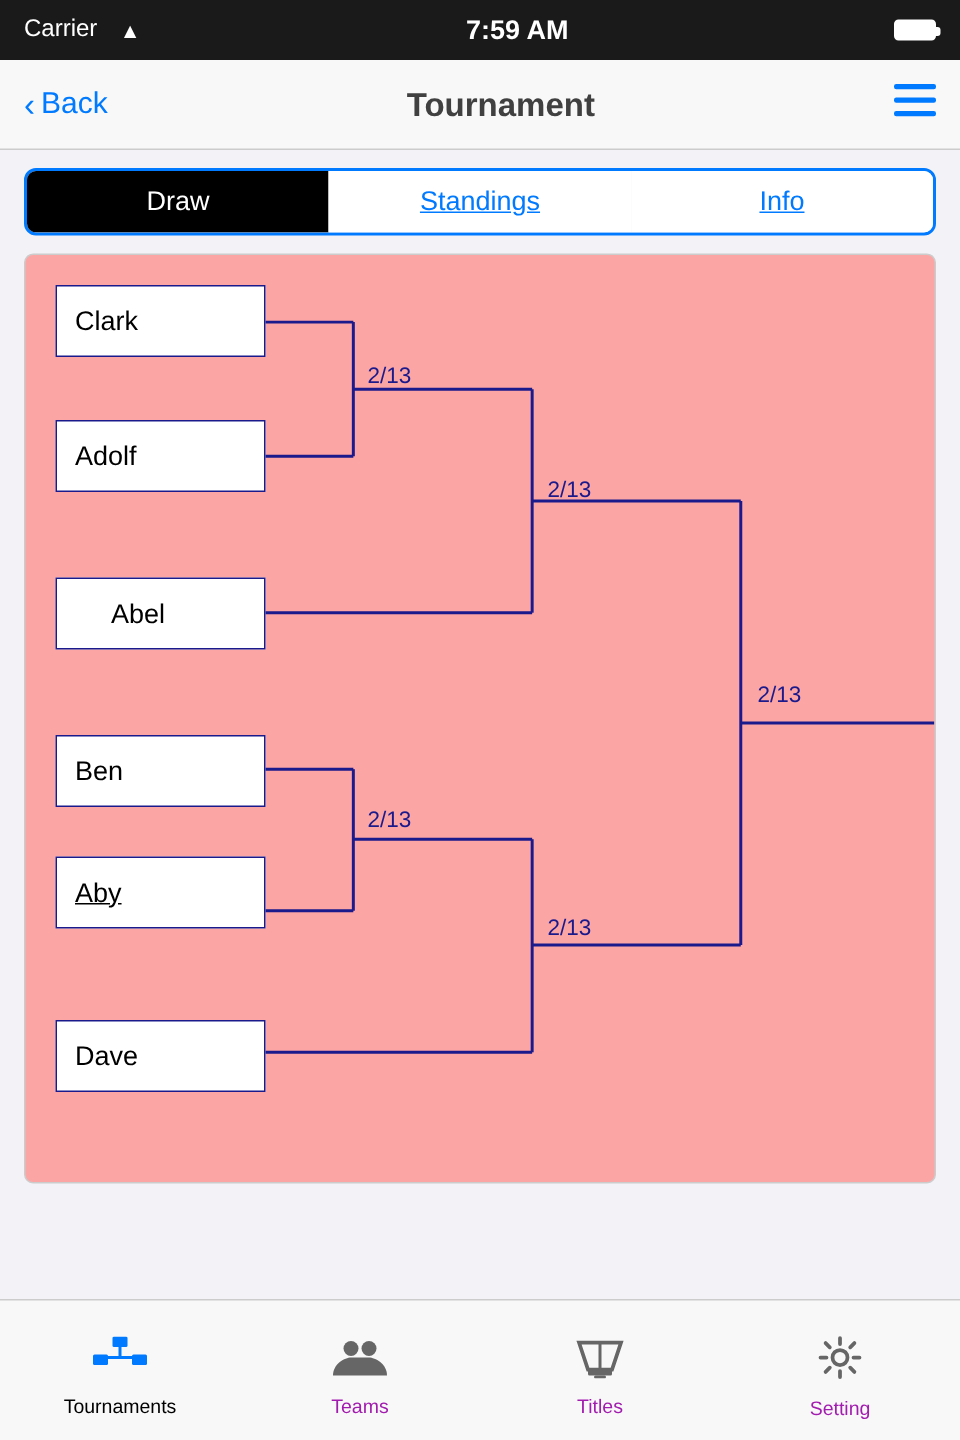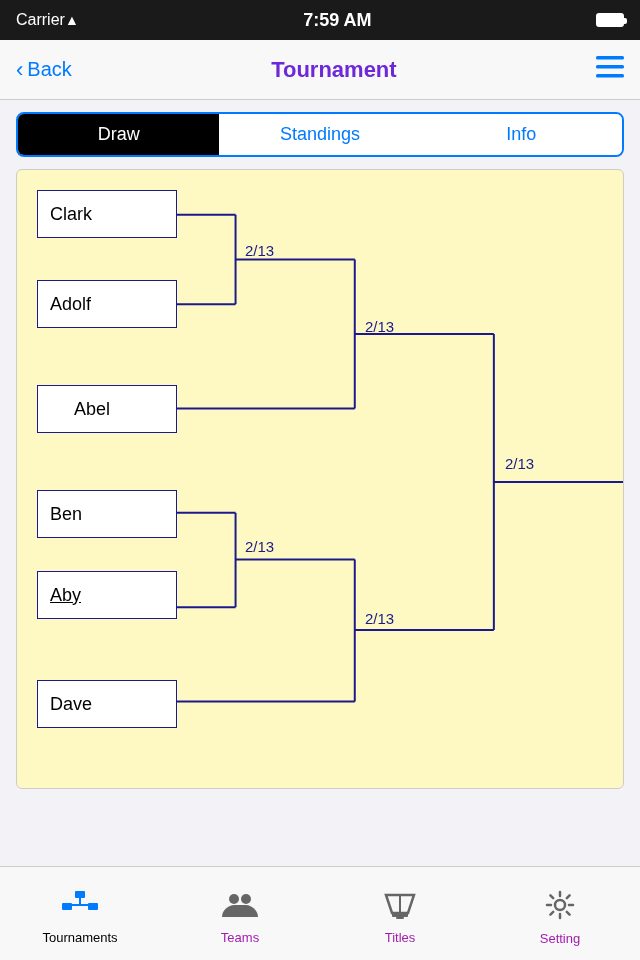--- a/index.html
+++ b/index.html
@@ -19,21 +19,21 @@
       height: 40px;
       background: #1a1a1a;
       display: flex;
       align-items: center;
       justify-content: space-between;
       padding: 0 16px;
       color: white;
       font-size: 16px;
       font-weight: 500;
     }
-    .status-bar-left { display: flex; align-items: center; gap: 0; justify-content: flex-end; }
+    .status-bar-left { display: flex; align-items: center; gap: 15px; justify-content: flex-end; }
     .status-bar-center { font-size: 18px; font-weight: 600; }
     .status-bar-right { display: flex; align-items: center; gap: 6px; }
     .battery {
       width: 28px; height: 14px;
       border: 2px solid white;
       border-radius: 3px;
       position: relative;
       background: white;
     }
     .battery::after {
@@ -61,21 +61,21 @@
       display: flex;
       align-items: center;
       color: #007aff;
       font-size: 20px;
       gap: 4px;
       cursor: pointer;
     }
     .nav-title {
       font-size: 22px;
       font-weight: 700;
-      color: #6d28d9;
+      color: #404040;
     }
     .nav-menu {
       color: #007aff;
       font-size: 22px;
       cursor: pointer;
     }
 
     
     .top-tabs {
       width: 100%;
@@ -96,26 +96,27 @@
       font-weight: 500;
       cursor: pointer;
     }
     .tab-item.active {
       background: #000000;
       color: white;
     }
     .tab-item.inactive {
       background: white;
       color: #007aff;
+      text-decoration: underline;
     }
 
     
     .bracket-container {
       margin: 0 16px;
-      background: #fef9c3;
+      background: #fca5a5;
       border: 1px solid #ccc;
       border-radius: 6px;
       position: relative;
       height: 620px;
       overflow: hidden;
     }
 
     
     .bracket-svg {
       position: absolute;

